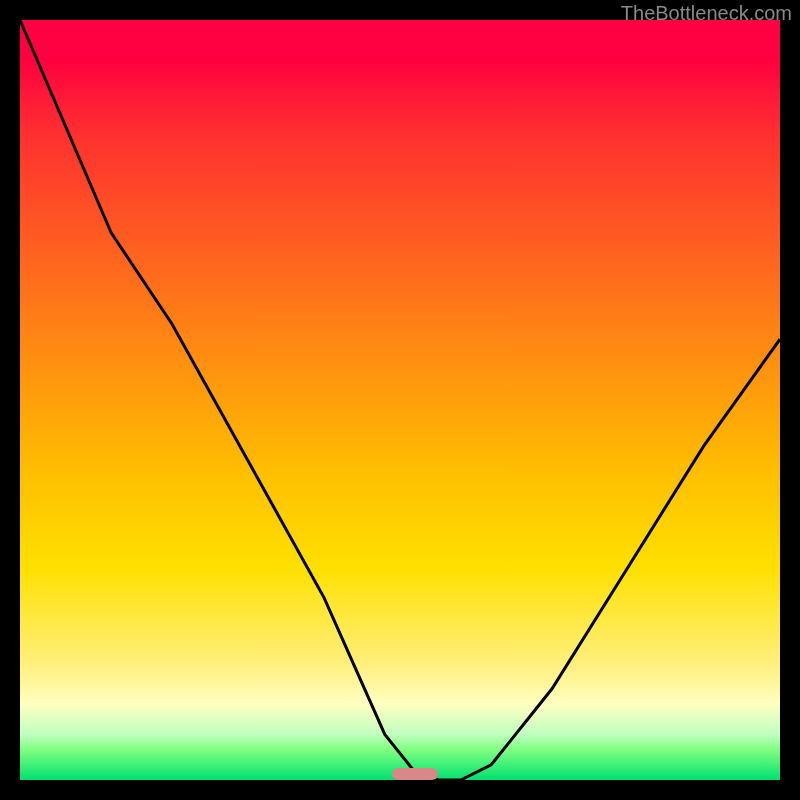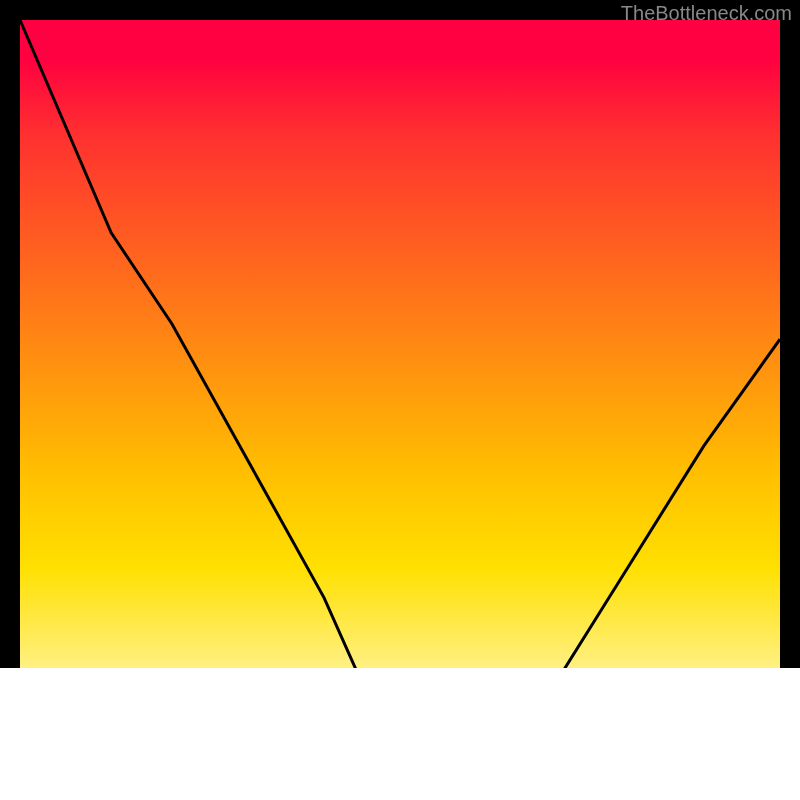--- a/index.html
+++ b/index.html
@@ -1,16 +1,16 @@
 <!DOCTYPE html>
 <html><head>
 <meta charset="utf-8">
 <style>
 body { margin: 0; padding: 0; }
-.container { width: 800px; height: 668px; position: relative; background: #000; }
+.container { width: 800px; height: 800px; position: relative; background: #000; }
 .plot-area {
   position: absolute;
   left: 20px; top: 20px;
   width: 760px; height: 760px;
   background: linear-gradient(to bottom,
     #ff0040 0%,
     #ff0040 5%,
     #ff3030 15%,
     #ff6020 30%,
     #ff9010 45%,

